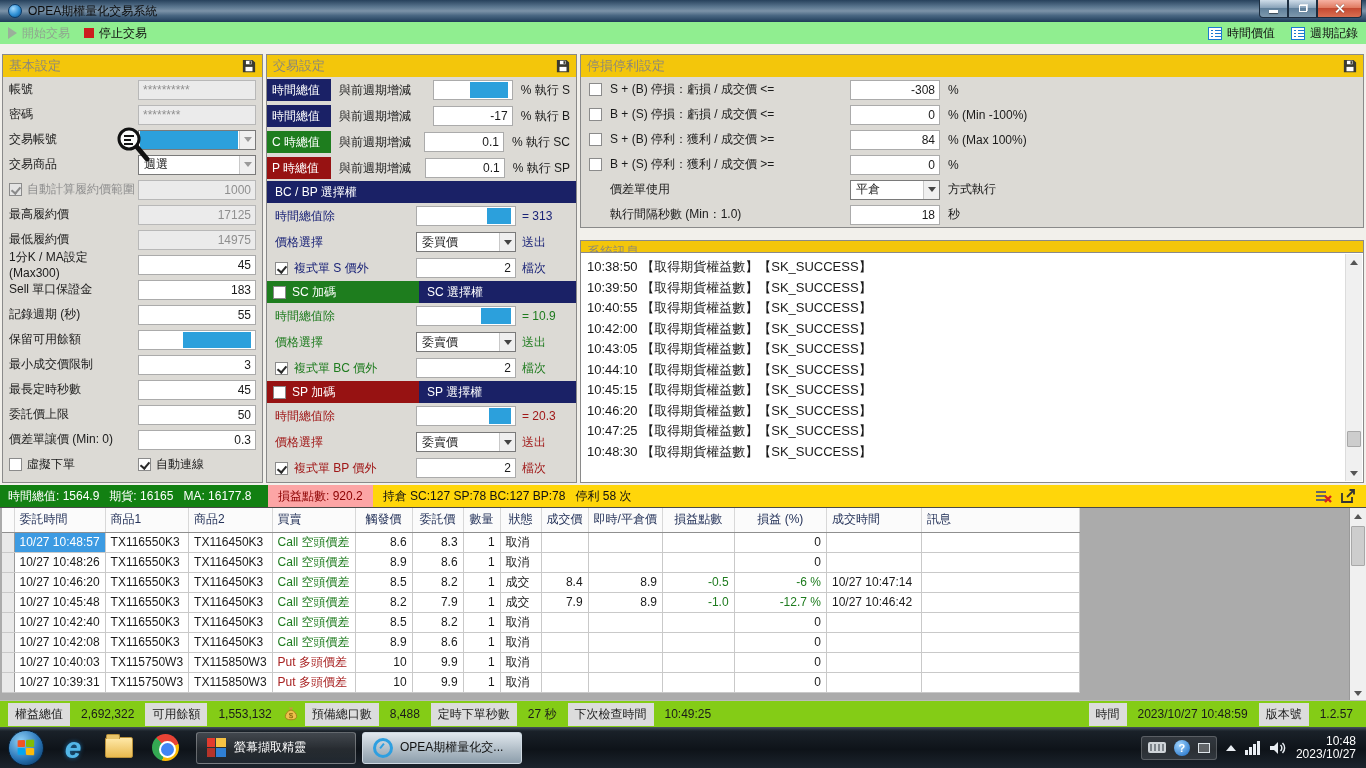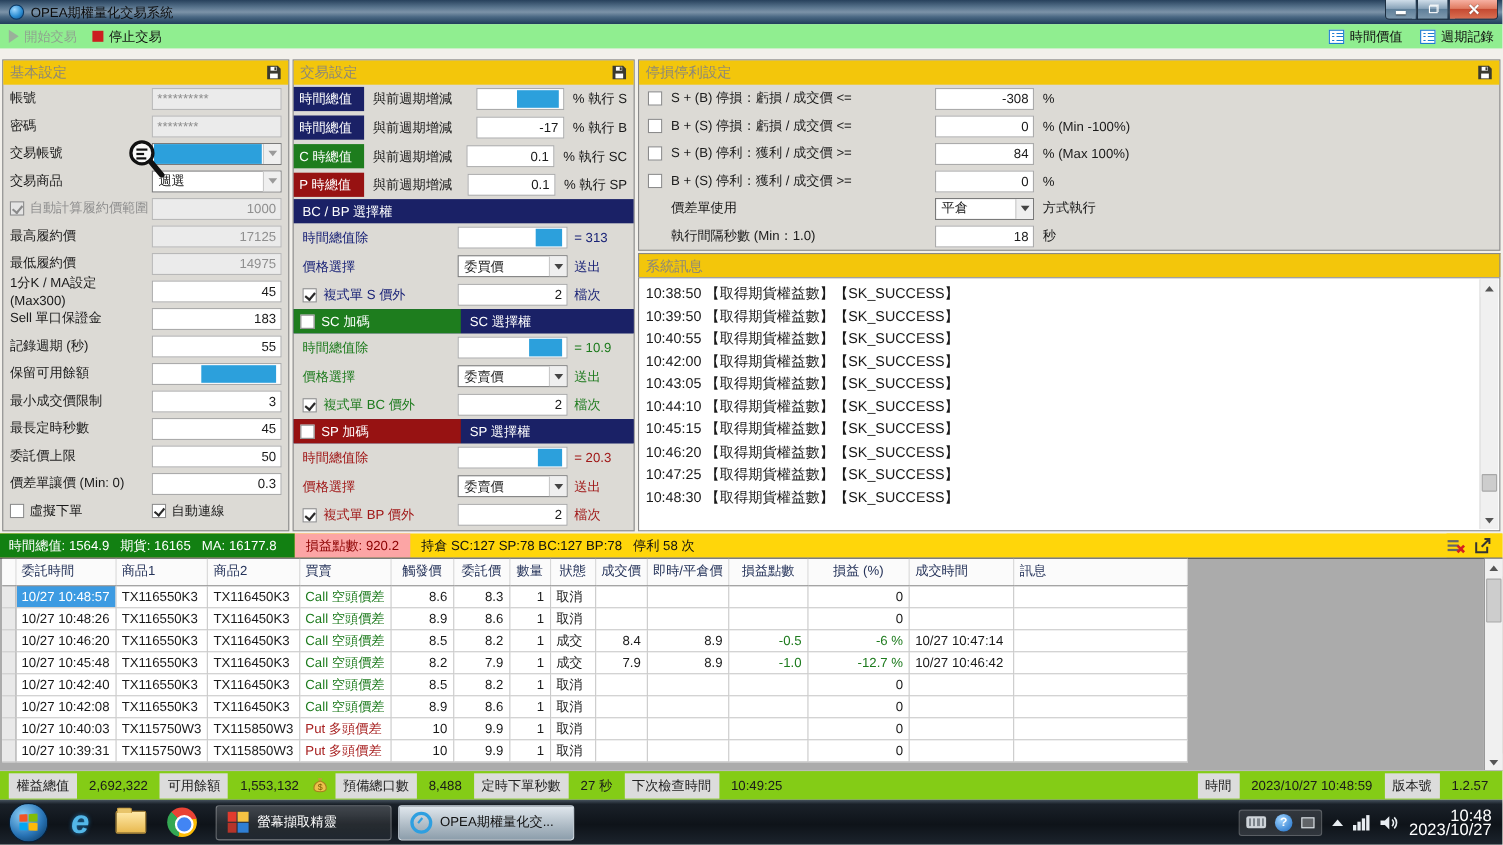--- a/index.html
+++ b/index.html
@@ -86,21 +86,21 @@
   .optrow .octl { width:100px; flex:none; }
   .optrow .osuf { width:48px; flex:none; }
   .cnavy { color:#1A2377; } .cgrn { color:#1E7B1E; } .cred { color:#A01818; }
 
   
   .p-stops { left:580px; width:784px; height:174px; }
   .srow { height:25px; display:flex; align-items:center; padding:0 8px; gap:8px; }
   .srow .slbl { width:185px; }
   .srow .inp,.srow .combo { width:90px; flex:none;margin-left:47px; }
   .srow .indent { width:13px; }
-  .msghead { position:absolute; left:580px; top:230px; width:784px; height:22px; background:#F3C60B; color:#8C8878;
+  .msghead { position:absolute; left:580px; top:240px; width:784px; height:22px; background:#F3C60B; color:#8C8878;
     font-size:13px; display:flex; align-items:center; padding:0 6px; border:1px solid #8a8a8a; border-bottom:none; }
   .msgbox { position:absolute; left:580px; top:252px; width:784px; height:231px; background:#fff;
     border:1px solid #8a8a8a; padding:4px 2px 0 6px; overflow:hidden; }
   .msgbox .line { font-size:13px; line-height:20.5px; white-space:pre; }
   .vscroll { position:absolute; right:1px; top:1px; bottom:1px; width:17px; background:#F0F0F0; border-left:1px solid #DCDCDC; }
   .sarr { height:16px; display:flex; align-items:center; justify-content:center; background:#F0F0F0; }
   .sarr.up i { width:0;height:0;border-left:4px solid transparent;border-right:4px solid transparent;border-bottom:5px solid #555;}
   .sarr.dn i { width:0;height:0;border-left:4px solid transparent;border-right:4px solid transparent;border-top:5px solid #555;}
   .sthumb { position:absolute; left:1px; width:14px; background:#CDCDCD; border:1px solid #A8A8A8; border-radius:1px; }
 
@@ -165,21 +165,21 @@
     border-radius:3px; padding:3px 6px; }
   .kb-ico { width:18px; height:11px; background:#cfd4d9; border-radius:2px; position:relative; }
   .kb-ico::after { content:""; position:absolute; left:2px; top:2px; right:2px; bottom:2px;
     background:repeating-linear-gradient(90deg,#7d848b 0 2px,transparent 2px 4px); }
   .help-ico { width:16px; height:16px; border-radius:50%; background:radial-gradient(circle at 35% 30%,#9fd4ff,#1769c4);
     color:#fff; font-size:11px; font-weight:bold; display:flex; align-items:center; justify-content:center; }
   .win-ico { width:12px; height:10px; border:1px solid #dfe5ea; background:rgba(255,255,255,.25); }
   .tri-up { width:0; height:0; border-left:5px solid transparent; border-right:5px solid transparent; border-bottom:6px solid #e8edf2; }
   .sig { display:flex; align-items:flex-end; gap:1px; height:14px; }
   .sig i { width:3px; background:#e8edf2; } .sig i:nth-child(1){height:5px;} .sig i:nth-child(2){height:8px;} .sig i:nth-child(3){height:11px;} .sig i:nth-child(4){height:14px;}
-  .clock { color:#fff; font-size:15px; text-align:right; line-height:13px; }
+  .clock { color:#fff; font-size:12px; text-align:right; line-height:13px; }
 
   .magnifier { position:absolute; left:116px; top:126px; width:36px; height:36px; z-index:50; pointer-events:none; }
 </style>
 </head>
 <body>
 
 <div class="titlebar">
   <span class="app-ico"></span>
   <span class="ttl">OPEA期權量化交易系統</span>
   <div class="capbtns">

